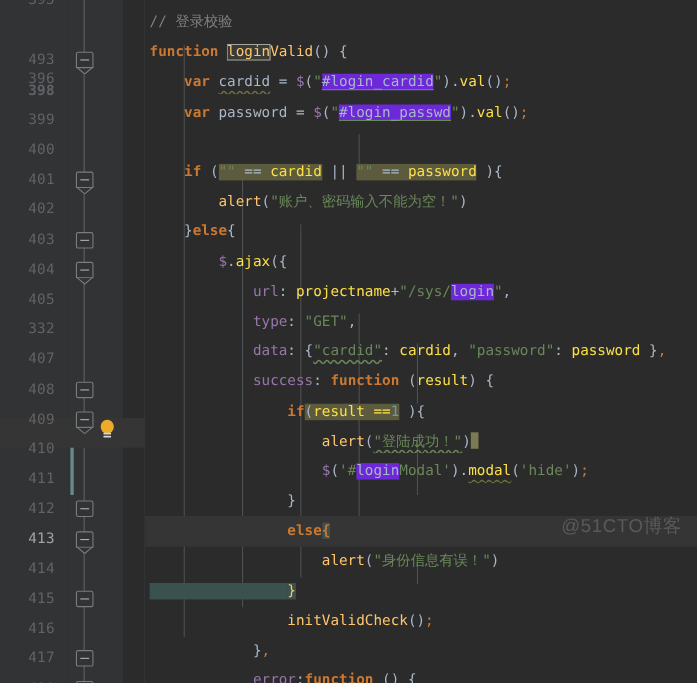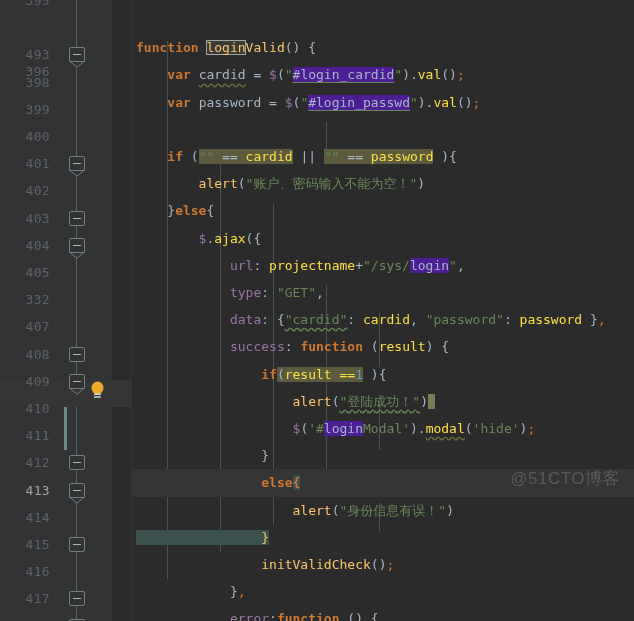--- a/index.html
+++ b/index.html
@@ -103,21 +103,21 @@
   .c-fn{color:#ffc66d;}
   .c-str{color:#6a8759;}
   .c-num{color:#6897bb;}
   .c-punct{color:#a9b7c6;}
   .c-ident{color:#fde047;}
   .c-prop{color:#9876aa;}
   .c-local{color:#a9b7c6;}
   .c-semi{color:#cc7832;}
 
   
-  .hl-find{background:#4c1d95;color:#a9b7c6;}
+  .hl-find{background:#6d28d9;color:#a9b7c6;}
   .hl-find-dark{
     background:#3a3a36;color:#ffc66d;
     box-shadow:inset 0 0 0 1px #a5a5a0;
   }
   .hl-warn{background:#5c5b3d;}
   .hl-brace{background:#3b514d;}
   .caret-blk{
     display:inline-block;width:7px;height:15px;
     background:#7a7a55;vertical-align:-3px;
   }
@@ -157,21 +157,21 @@
   <div class="fold-line"></div>
 
   <div class="change-marker" style="top:380px;height:70px;"></div>
 
   <div class="row current" style="top:380px;left:0;width:132px;"></div>
 
   <div id="linenos">
       <div class="lineno" style="top: -13px;">395</div>
       <div class="lineno" style="top: 14.2px; margin-top: 44px;">396</div>
       <div class="lineno" style="top: 41.4px;">493</div>
-      <div class="lineno" style="top: 68.6px;">398</div>
+      <div class="lineno" style="top: 68.6px; font-weight: bold;">398</div>
       <div class="lineno" style="top: 95.8px; text-align: right;">399</div>
       <div class="lineno" style="top: 123px;">400</div>
       <div class="lineno" style="top: 150.2px;">401</div>
       <div class="lineno" style="top: 177.4px;">402</div>
       <div class="lineno" style="top: 204.6px;">403</div>
       <div class="lineno" style="top: 231.8px;">404</div>
       <div class="lineno" style="top: 259px;">405</div>
       <div class="lineno" style="top: 286.2px;">332</div>
       <div class="lineno" style="top: 313.4px;">407</div>
       <div class="lineno" style="top: 340.6px;">408</div>
@@ -260,20 +260,21 @@
     <div class="guide" style="left:35px;top:41px;height:538px;"></div>
     <div class="guide" style="left:88px;top:150px;height:402px;"></div>
     <div class="guide" style="left:141px;top:204px;height:321px;"></div>
     <div class="guide" style="left:194px;top:285px;height:186px;"></div>
     <div class="guide" style="left:194px;top:122px;height:28px;"></div>
     <div class="guide" style="left:247px;top:312px;height:55px;"></div>
     <div class="guide" style="left:247px;top:395px;height:55px;"></div>
     <div class="guide" style="left:247px;top:503px;height:28px;"></div>
 
     
+    <div class="ln" style="top:7px;"><span class="c-comment">// 登录校验</span></div>
 
     
     <div class="ln" style="top:34.2px;"><span class="c-kw">function </span><span class="hl-find-dark">login</span><span class="c-fn">Valid</span><span class="c-punct">() {</span></div>
 
     
     <div class="ln" style="top:61.4px;"><span class="c-kw">    var </span><span class="c-local squiggle-w">cardid</span><span class="c-punct"> = </span><span class="c-prop">$</span><span class="c-punct">(</span><span class="c-str">"</span><span class="hl-find uline">#login_cardid</span><span class="c-str">"</span><span class="c-punct">).</span><span class="c-ident">val</span><span class="c-punct">()</span><span class="c-semi">;</span></div>
 
     
     <div class="ln" style="top:88.6px;"><span class="c-kw">    var </span><span class="c-local">password</span><span class="c-punct"> = </span><span class="c-prop">$</span><span class="c-punct">(</span><span class="c-str">"</span><span class="hl-find uline">#login_passwd</span><span class="c-str">"</span><span class="c-punct">).</span><span class="c-ident">val</span><span class="c-punct">()</span><span class="c-semi">;</span></div>
 

